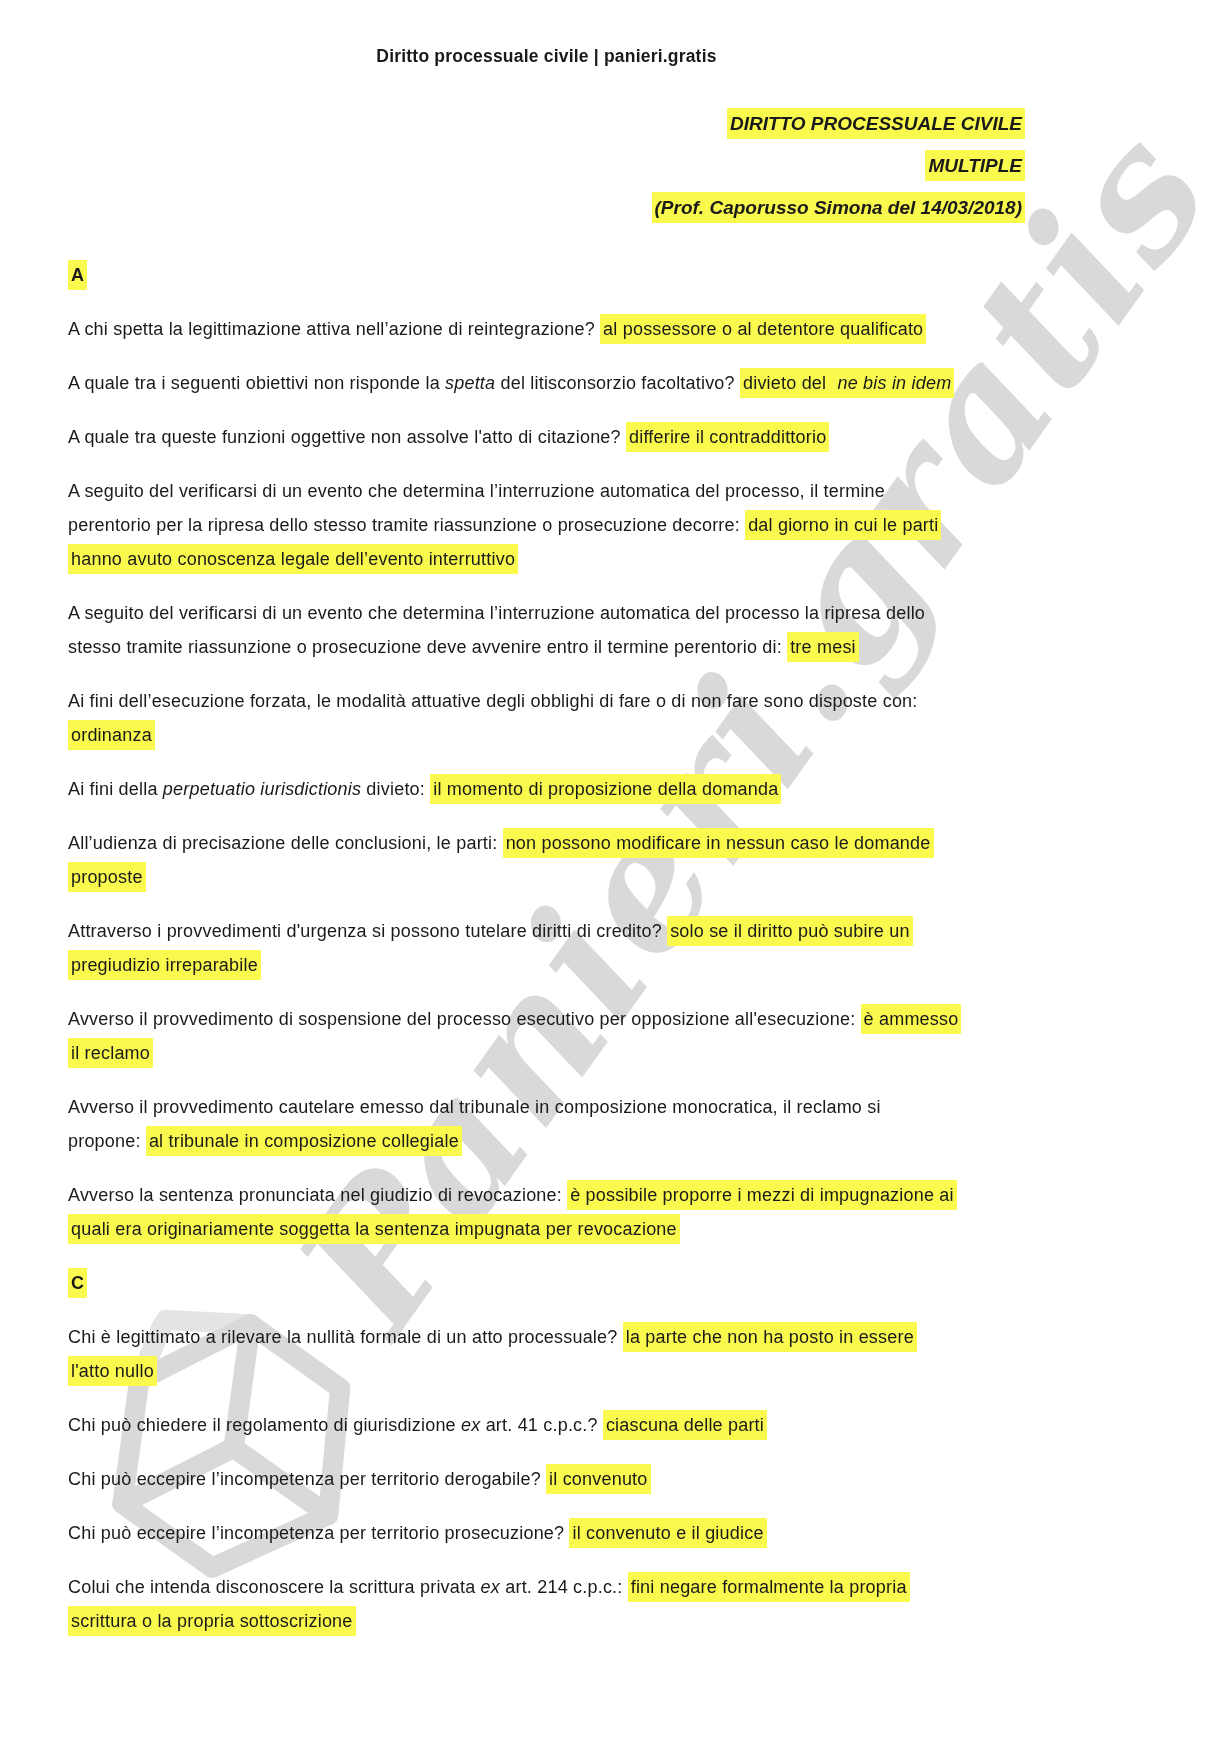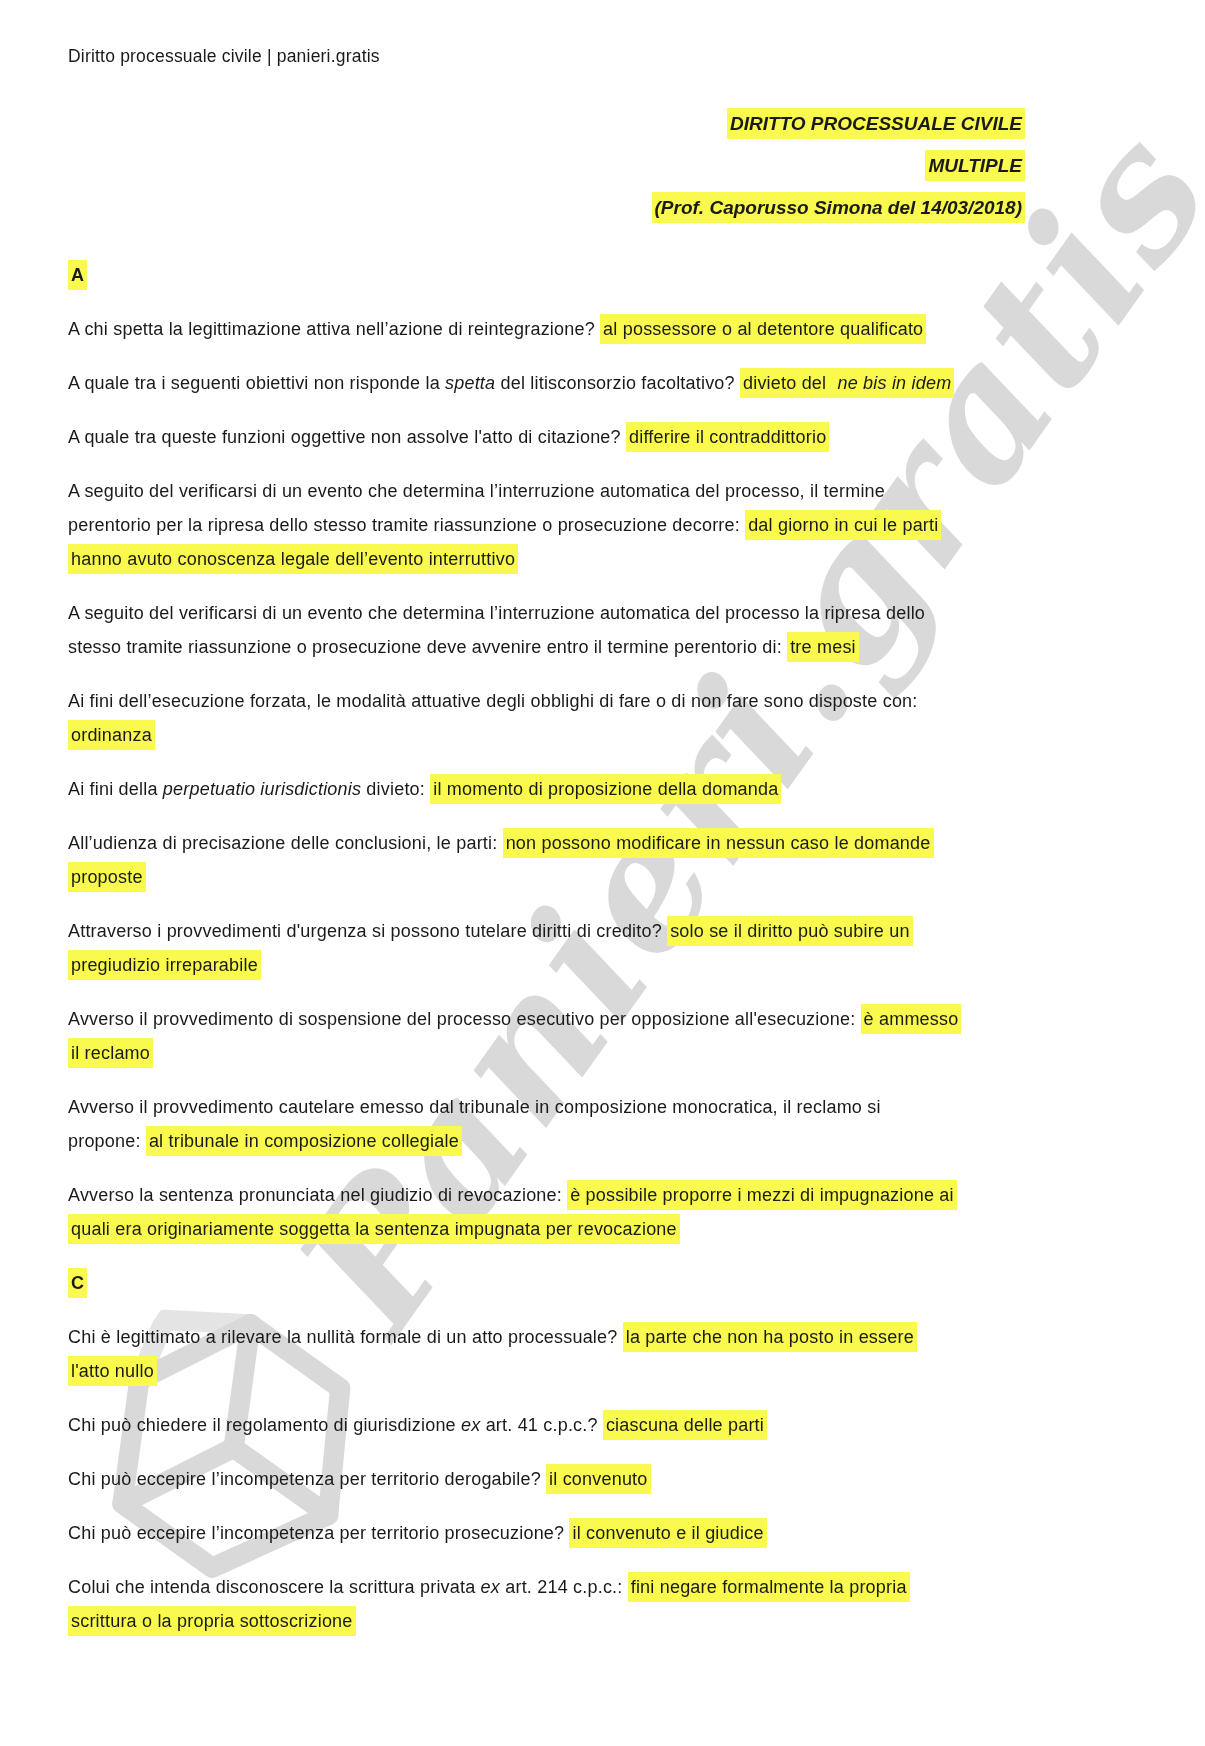--- a/index.html
+++ b/index.html
@@ -32,22 +32,22 @@
     letter-spacing:4px;
     white-space:nowrap;
   }
   .watermark svg { flex:0 0 auto; }
 
   .page {
     position:relative; z-index:1;
     padding:44px 180px 0 68px;
   }
   .doc-header {
-    text-align:left;
-    font-weight:normal;
+    text-align:center;
+    font-weight:bold;
     font-size:17.5px;
     line-height:24px;
     letter-spacing:0.2px;
   }
   .titles { margin-top:44px; text-align:right;font-style:italic; }
   .title-line { line-height:24px; margin-bottom:18px; font-weight:bold; font-size:19px; }
 
   .content { margin-top:38px; }
   .content p {
     margin:0 0 20px 0;

